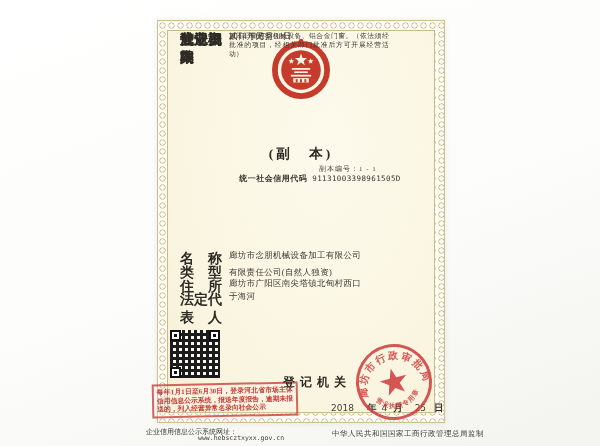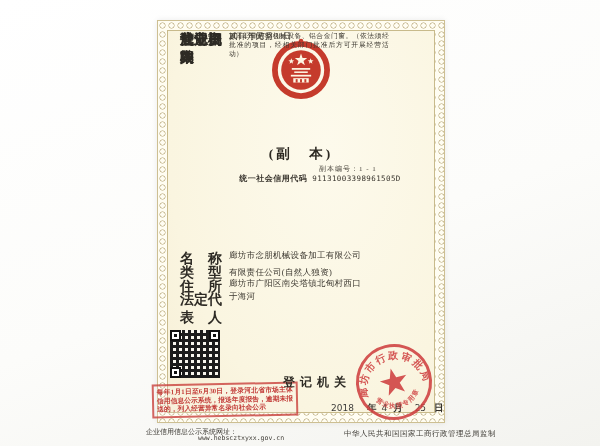--- a/index.html
+++ b/index.html
@@ -65,21 +65,21 @@
     border:2px solid rgba(197,52,48,0.75);color:rgba(190,45,42,0.92);
     font-size:6.8px;line-height:8.6px;font-weight:bold;text-align:justify;
     transform:rotate(-1.2deg);background:rgba(255,250,245,0.15);}
 
   
   .seal{position:absolute;left:354px;top:342px;width:80px;height:80px;transform:rotate(-14deg);opacity:0.88;}
 
   
   .footer-left{position:absolute;left:146px;top:427px;font-size:7px;color:#3f3c36;}
   .footer-left .url{display:block;margin-left:52px;margin-top:-3px;font-family:"DejaVu Sans Mono","Liberation Mono",monospace;font-size:6.5px;}
-  .footer-right{position:absolute;left:344px;top:429px;font-size:7.5px;color:#3f3c36;letter-spacing:0.5px;}
+  .footer-right{position:absolute;left:332px;top:429px;font-size:7.5px;color:#3f3c36;letter-spacing:0.5px;}
 </style>
 </head>
 <body>
 
 <div id="stage">
 
   <div class="cert">
     <div class="cert-inner">
       <div class="cert-content">
 

